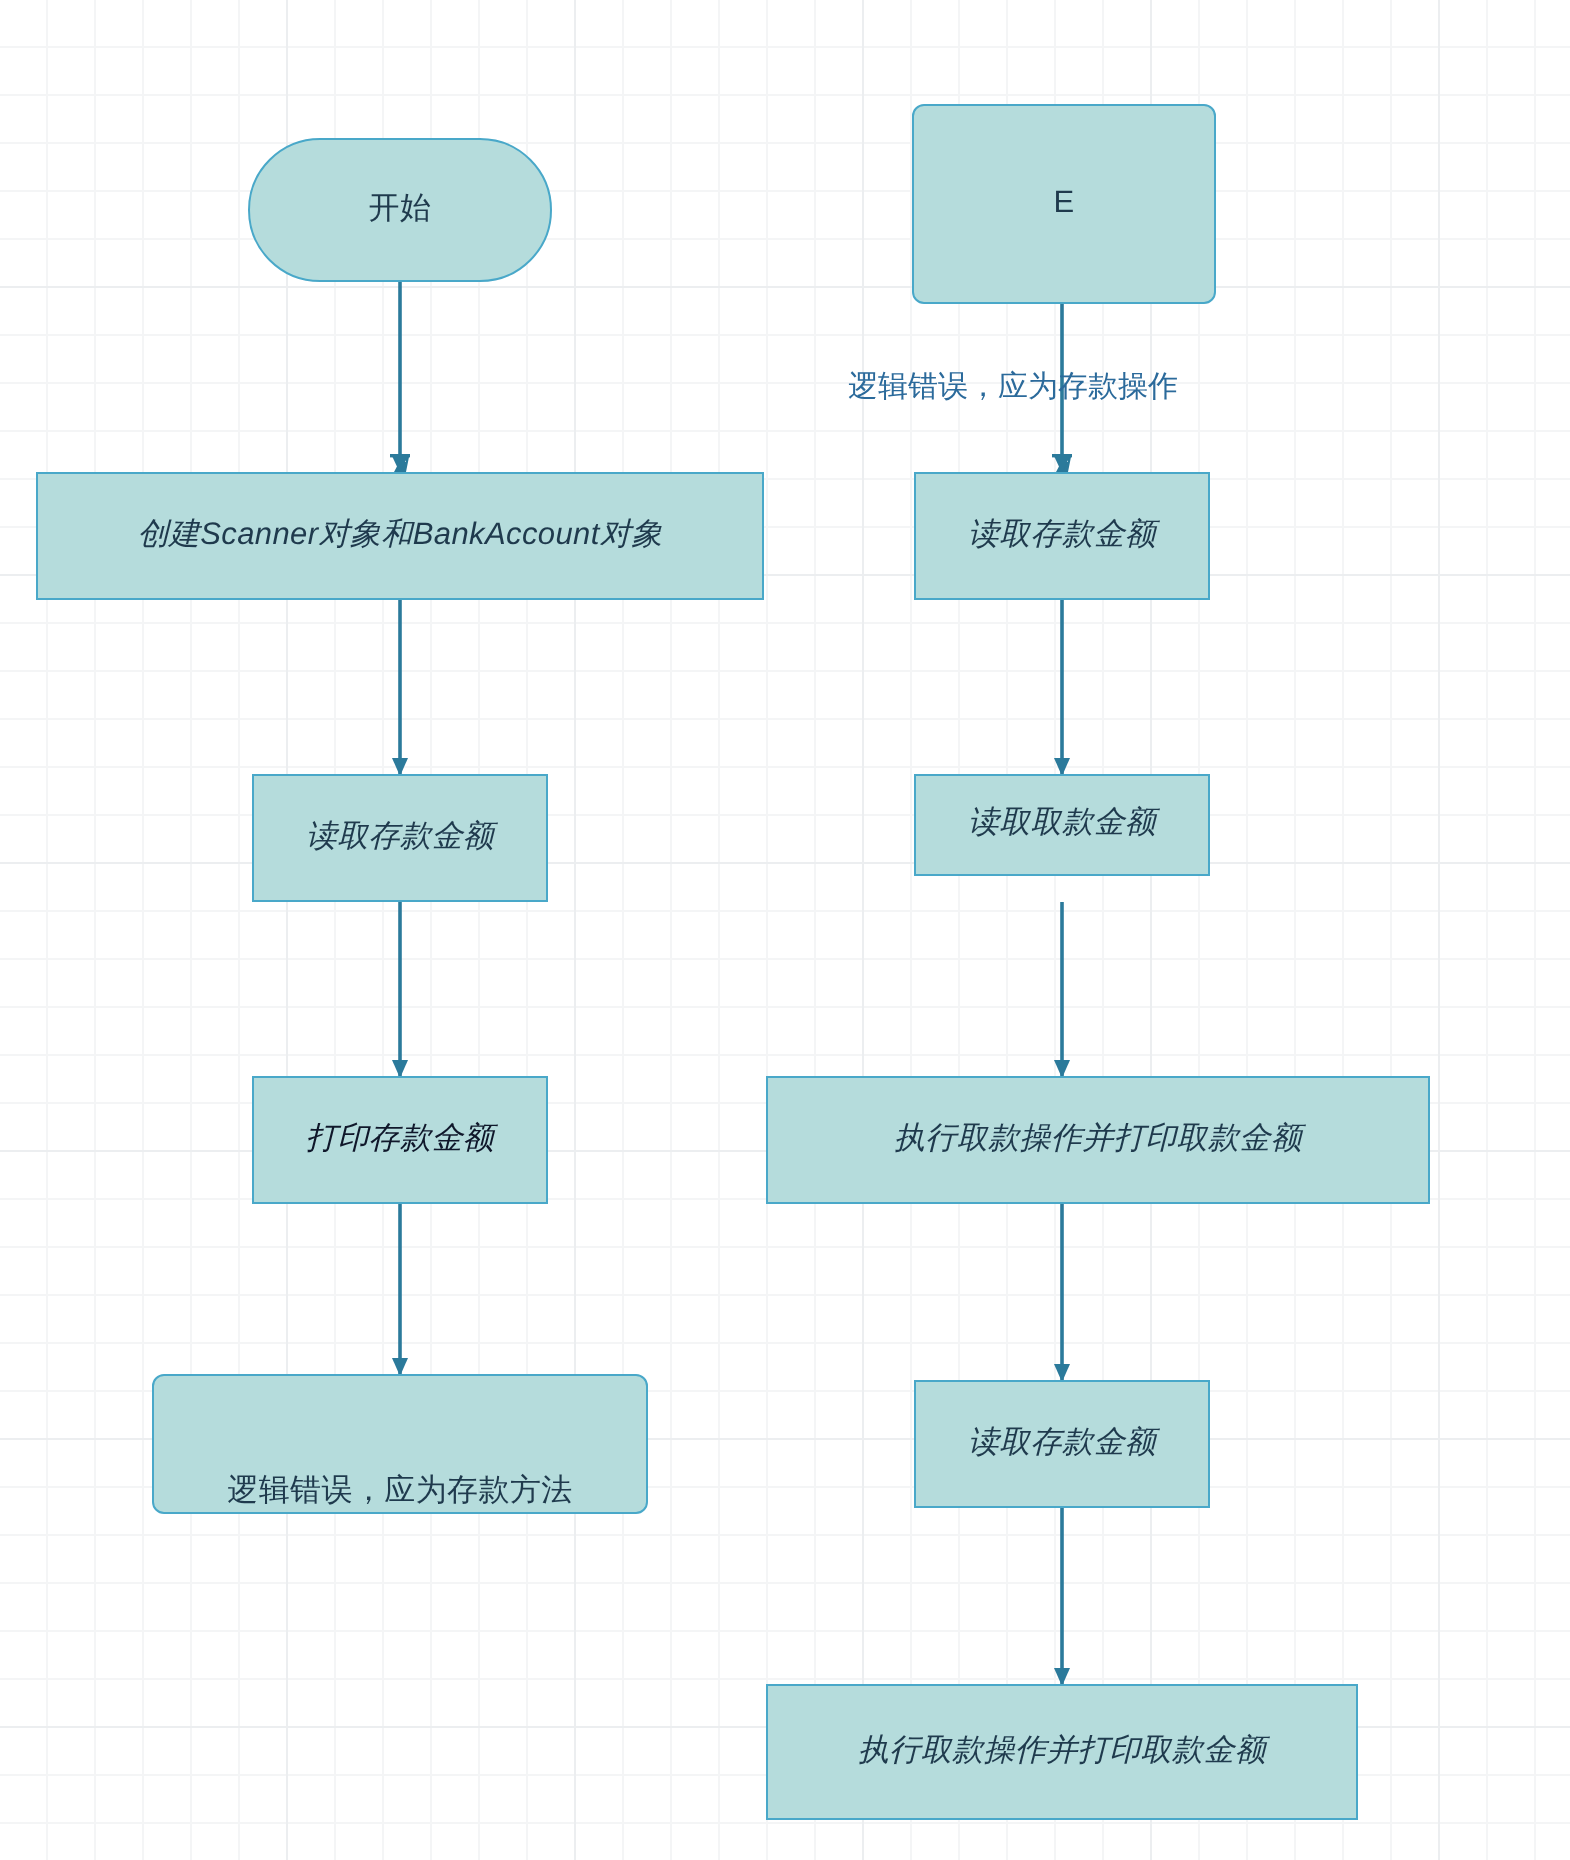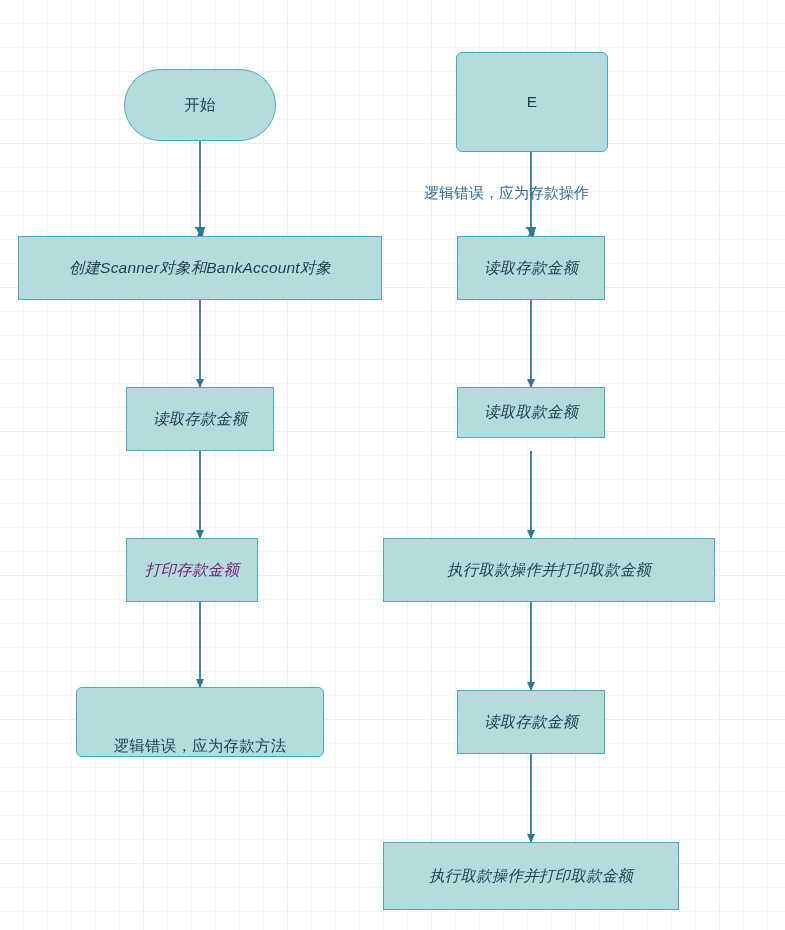--- a/index.html
+++ b/index.html
@@ -96,21 +96,21 @@
   <div id="node-layer">
       <div class="node stadium" style="left: 124px; top: 69px; width: 152px; height: 72px; background: rgb(181, 220, 220); border-color: rgb(73, 168, 201); color: rgb(31, 58, 77);">
         <span>开始</span>
       </div>
       <div class="node rect" style="left: 18px; top: 236px; width: 364px; height: 64px; background: rgb(181, 220, 220); border-color: rgb(73, 168, 201); color: rgb(31, 58, 77);">
         <span>创建Scanner对象和BankAccount对象</span>
       </div>
       <div class="node rect" style="left: 126px; top: 387px; width: 148px; height: 64px; background: rgb(181, 220, 220); border-color: rgb(73, 168, 201); color: rgb(31, 58, 77);">
         <span>读取存款金额</span>
       </div>
-      <div class="node rect" style="left: 126px; top: 538px; width: 132px; height: 64px; background: rgb(181, 220, 220); border-color: rgb(73, 168, 201); color: #701a75; justify-content: center;">
+      <div class="node rect" style="left: 126px; top: 538px; width: 148px; height: 64px; background: rgb(181, 220, 220); border-color: rgb(73, 168, 201); color: #0f172a; justify-content: center;">
         <span>打印存款金额</span>
       </div>
       <div class="node round" style="left: 76px; top: 687px; width: 248px; height: 70px; background: rgb(181, 220, 220); border-color: rgb(73, 168, 201); color: rgb(31, 58, 77); align-items: flex-end;">
         <span>逻辑错误，应为存款方法</span>
       </div>
       <div class="node round" style="left: 456px; top: 52px; width: 152px; height: 100px; background: rgb(181, 220, 220); border-color: rgb(73, 168, 201); color: rgb(31, 58, 77);">
         <span>E</span>
       </div>
       <div class="node rect" style="left: 457px; top: 236px; width: 148px; height: 64px; background: rgb(181, 220, 220); border-color: rgb(73, 168, 201); color: rgb(31, 58, 77);">
         <span>读取存款金额</span>

